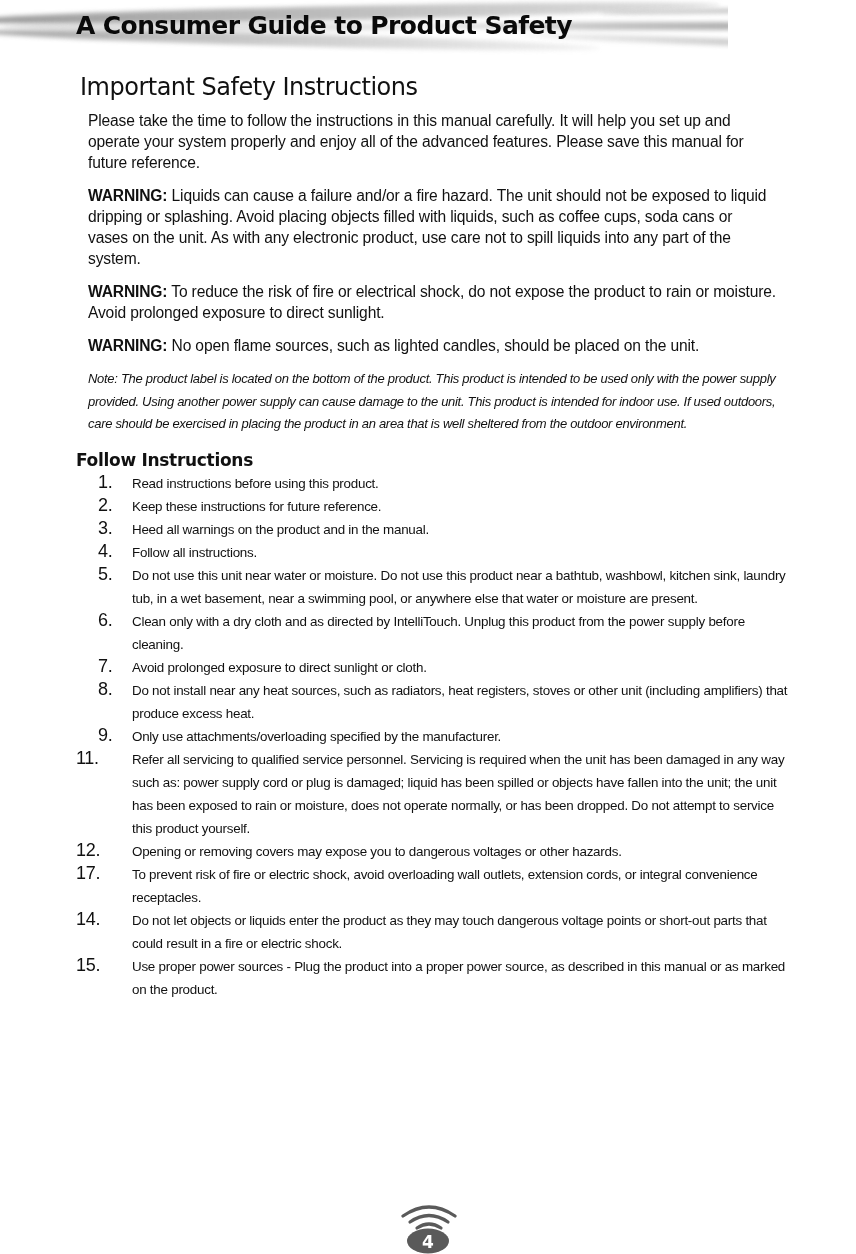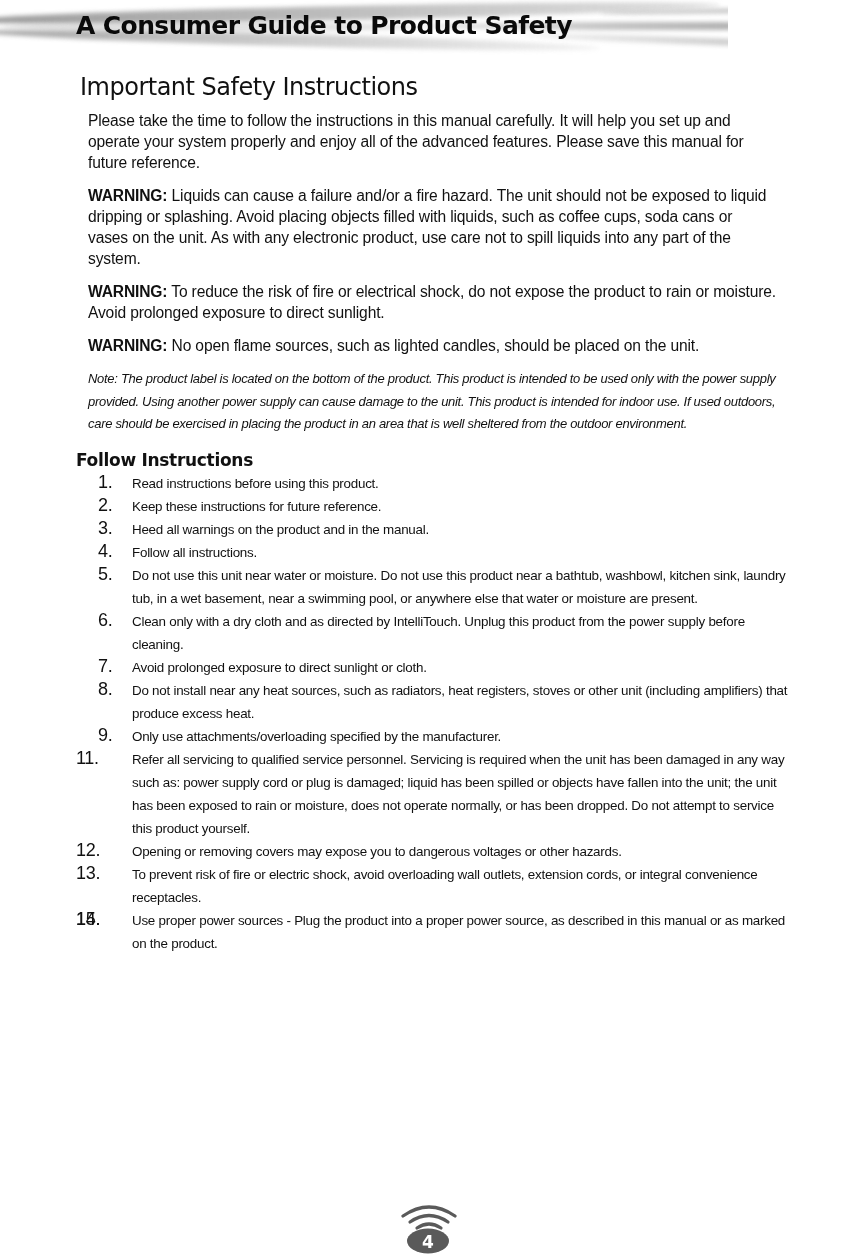--- a/index.html
+++ b/index.html
@@ -69,22 +69,22 @@
     <li><span class="num">2.</span><span>Keep these instructions for future reference.</span></li>
     <li><span class="num">3.</span><span>Heed all warnings on the product and in the manual.</span></li>
     <li><span class="num">4.</span><span>Follow all instructions.</span></li>
     <li><span class="num">5.</span><span>Do not use this unit near water or moisture. Do not use this product near a bathtub, washbowl, kitchen sink, laundry tub, in a wet basement, near a swimming pool, or anywhere else that water or moisture are present.</span></li>
     <li><span class="num">6.</span><span>Clean only with a dry cloth and as directed by IntelliTouch. Unplug this product from the power supply before cleaning.</span></li>
     <li><span class="num">7.</span><span>Avoid prolonged exposure to direct sunlight or cloth.</span></li>
     <li><span class="num">8.</span><span>Do not install near any heat sources, such as radiators, heat registers, stoves or other unit (including amplifiers) that produce excess heat.</span></li>
     <li><span class="num">9.</span><span>Only use attachments/overloading specified by the manufacturer.</span></li>
     <li><span class="num two">11.</span><span> Refer all servicing to qualified service personnel. Servicing is required when the unit has been damaged in any way such as: power supply cord or plug is damaged; liquid has been spilled or objects have fallen into the unit; the unit has been exposed to rain or moisture, does not operate normally, or has been dropped. Do not attempt to service this product yourself.</span></li>
     <li><span class="num two">12.</span><span>Opening or removing covers may expose you to dangerous voltages or other hazards.</span></li>
-    <li><span class="num two">13.</span><span>To prevent risk of fire or electric shock, avoid overloading wall outlets, extension cords, or integral convenience receptacles.</span></li>
-    <li><span class="num two">14.</span></li>
+    <li><span class="num two">17.</span><span>To prevent risk of fire or electric shock, avoid overloading wall outlets, extension cords, or integral convenience receptacles.</span></li>
+    <li><span class="num two">14.</span><span>Do not let objects or liquids enter the product as they may touch dangerous voltage points or short-out parts that could result in a fire or electric shock.</span></li>
     <li><span class="num two">15.</span><span>Use proper power sources - Plug the product into a proper power source, as described in this manual or as marked on the product.</span></li>
   </ol>
 </div>
 
 <div class="footer-badge">
   <svg width="64" height="55" viewBox="0 0 64 55">
     <path d="M6 17 Q32 -1 58 17" stroke="#5a5a5a" stroke-width="3.2" fill="none" stroke-linecap="round"></path>
     <path d="M13 23 Q32 10 51 23" stroke="#5a5a5a" stroke-width="3.2" fill="none" stroke-linecap="round"></path>
     <path d="M20 29 Q32 21 44 29" stroke="#5a5a5a" stroke-width="3.2" fill="none" stroke-linecap="round"></path>
     <ellipse cx="31" cy="42" rx="21" ry="12.5" fill="#5a5a5a"></ellipse>

